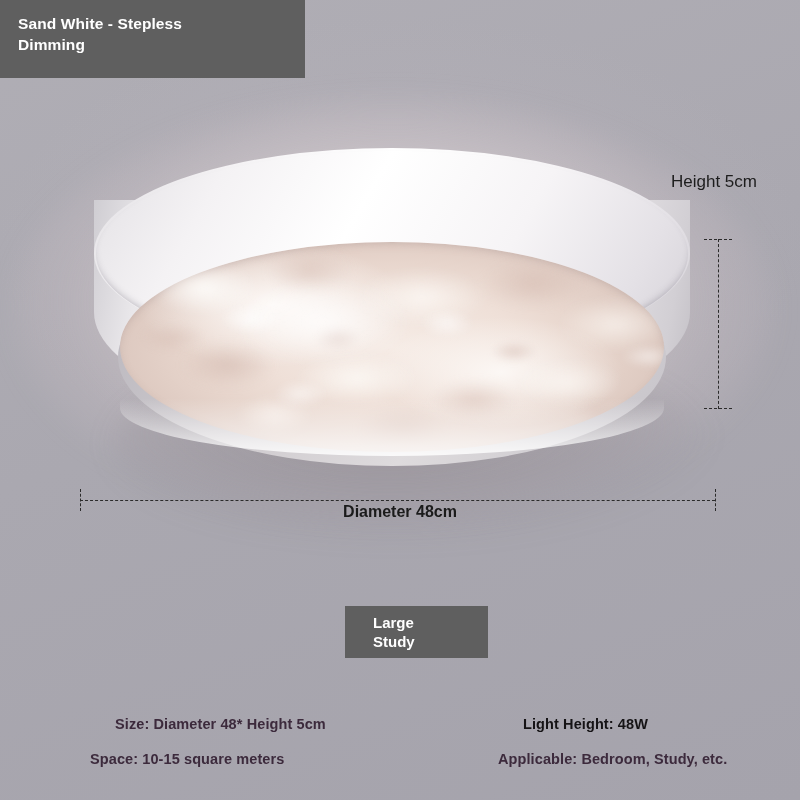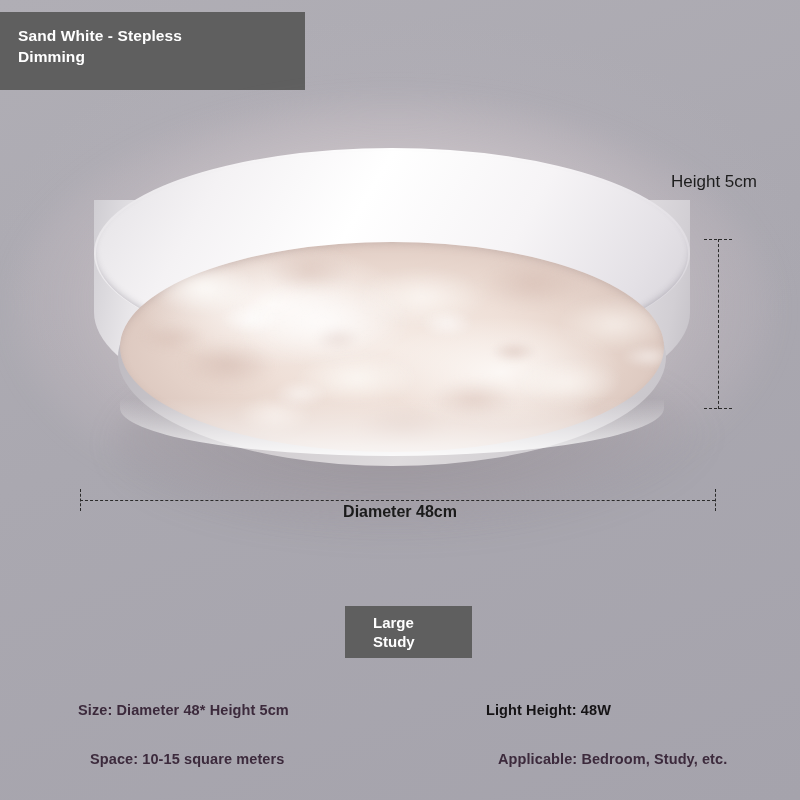--- a/index.html
+++ b/index.html
@@ -28,21 +28,20 @@
   
   .banner {
     position: absolute;
     left: 0;
     top: 0;
     width: 305px;
     height: 78px;
     background: #5f5f5f;
     box-sizing: border-box;
     padding: 14px 0 0 18px;
-    margin-top: 12px;
   }
   .banner-text {
     color: #ffffff;
     font-size: 15.5px;
     font-weight: bold;
     line-height: 1.35;
     letter-spacing: 0.1px;
     width: 215px;
   }
 
@@ -271,21 +270,21 @@
     font-size: 16px;
     font-weight: bold;
     color: #1b1b1b;
   }
 
   
   .size-badge {
     position: absolute;
     left: 345px;
     top: 606px;
-    width: 127px;
+    width: 143px;
     height: 52px;
     background: #5f5f5f;
     box-sizing: border-box;
     padding: 7px 0 0 28px;
   }
   .size-badge-text {
     color: #ffffff;
     font-size: 15px;
     font-weight: bold;
     line-height: 1.28;
@@ -301,21 +300,21 @@
   }
   .spec-item {
     position: absolute;
     font-size: 14.5px;
     font-weight: bold;
     white-space: nowrap;
     letter-spacing: 0.1px;
   }
   .spec-col-left  { left: 78px; }
   .spec-col-right { left: 486px; }
-  .spec-row-1 { top: 2px; }
+  .spec-row-1 { top: 16px; margin-left: 37px; }
   .spec-row-2 { top: 51px; margin-left: 12px; }
   .tone-plum  { color: #3c2a3c; }
   .tone-dark  { color: #151315; }
 </style>
 </head>
 <body>
 
 <div id="stage">
 
   <div class="banner">

